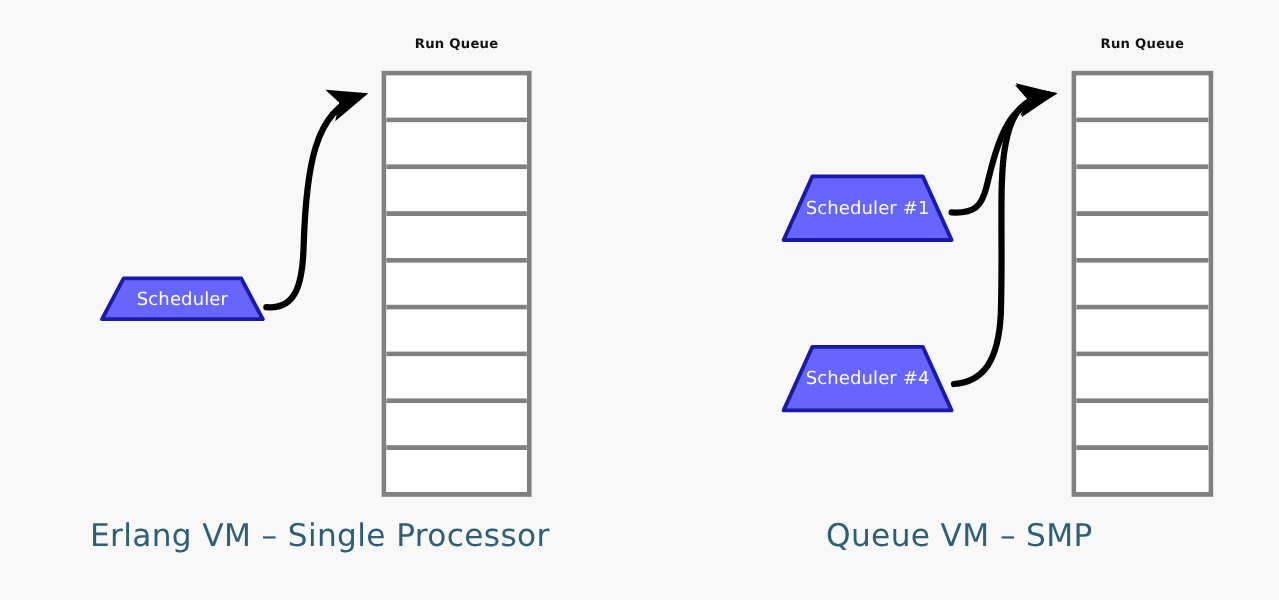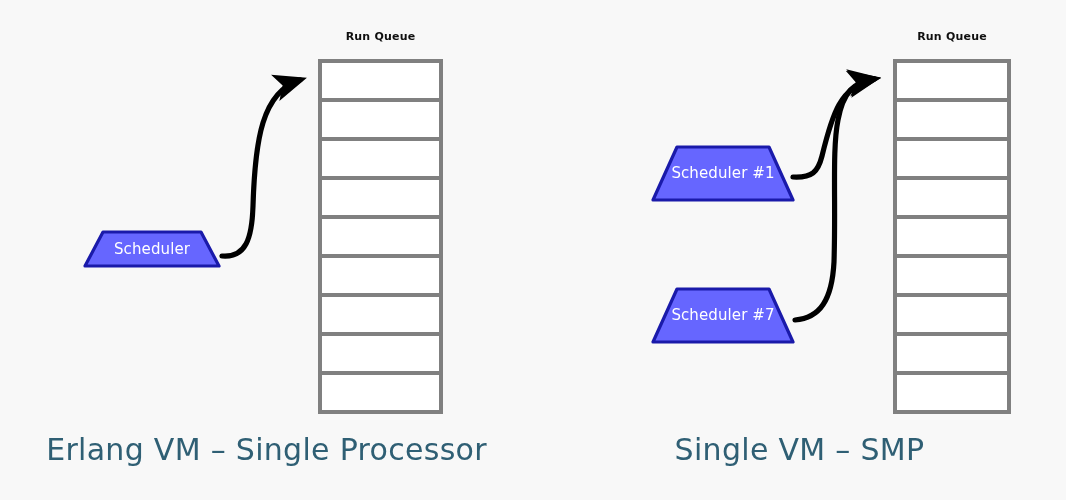--- a/index.html
+++ b/index.html
@@ -95,21 +95,21 @@
     pointer-events: none;
     overflow: visible;
   }
 
   
   .caption {
     position: absolute;
     width: 100%;
     text-align: center;
     font-family: "DejaVu Sans", sans-serif;
-    font-size: 30px;
+    font-size: 26px;
     font-weight: 400;
     color: #2f5f74;
     white-space: nowrap;
     letter-spacing: 0.3px;
   }
 </style>
 </head>
 <body>
 
 <div class="stage">
@@ -160,24 +160,24 @@
       <svg width="144" height="57" viewBox="0 0 144 57" aria-hidden="true">
         <polygon points="26,2 118,2 142,55 2,55" fill="#6666ff" stroke="#1a1aaa" stroke-width="3.2" stroke-linejoin="round"></polygon>
       </svg>
       <span class="sched-label">Scheduler #1</span>
     </div>
 
     <div class="scheduler" id="sched-smp-2" style="left:118px; top:287px; width:144px; height:57px;">
       <svg width="144" height="57" viewBox="0 0 144 57" aria-hidden="true">
         <polygon points="26,2 118,2 142,55 2,55" fill="#6666ff" stroke="#1a1aaa" stroke-width="3.2" stroke-linejoin="round"></polygon>
       </svg>
-      <span class="sched-label">Scheduler #7</span>
+      <span class="sched-label">Scheduler #4</span>
     </div>
 
-    <div class="caption" style="left:0; top:432px;">Single VM – SMP</div>
+    <div class="caption" style="left:0; top:432px;">Queue VM – SMP</div>
   </div>
 
   <svg class="arrows" viewBox="0 0 1066 500">
     <defs>
       <marker id="arrowhead" markerWidth="7" markerHeight="7" refX="5.0" refY="3.0" orient="auto" markerUnits="strokeWidth">
         <path d="M0,0.35 L6.4,3.0 L0,5.65 L1.5,3.0 Z" fill="#000000"></path>
       </marker>
     </defs>
 
     <path d="M 222,256 C 246,258 252,238 253,206 C 255,140 262,92 300,80" fill="none" stroke="#000000" stroke-width="5.2" stroke-linecap="round" marker-end="url(#arrowhead)"></path>

